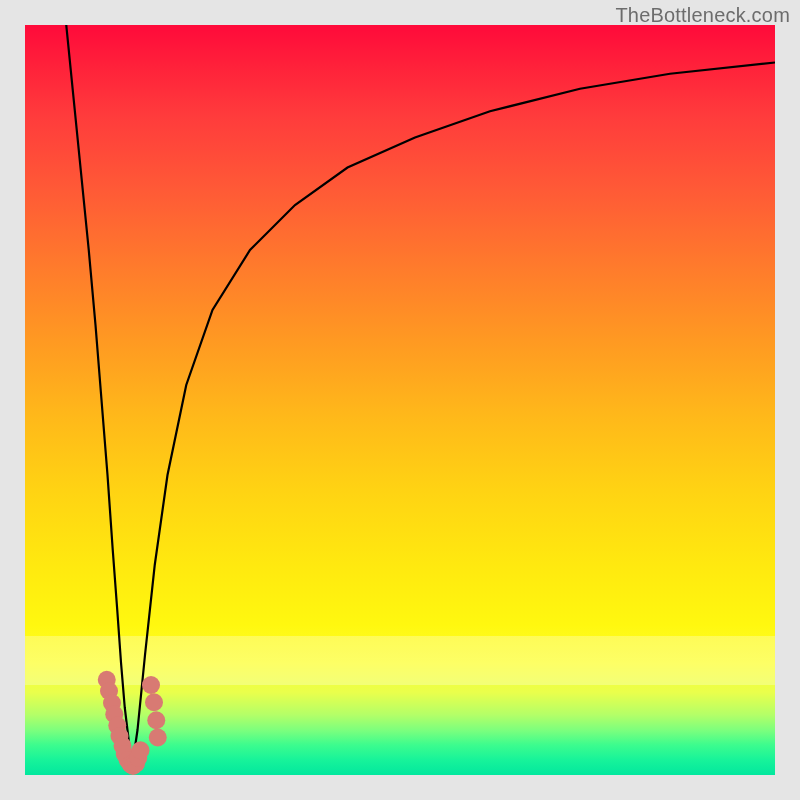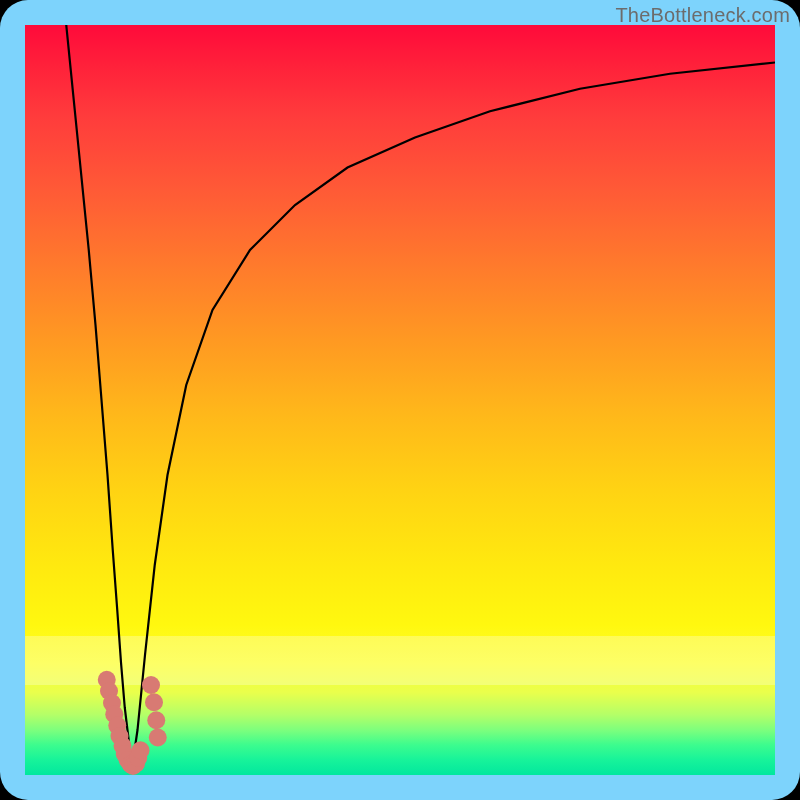--- a/index.html
+++ b/index.html
@@ -7,22 +7,21 @@
     padding: 0;
     width: 800px;
     height: 800px;
     overflow: hidden;
     background: #000;
     font-family: Arial, Helvetica, sans-serif;
   }
   .frame {
     position: absolute;
     inset: 0;
-    background: #7dd3fc;
-    border-radius: 28px;
+    background: #e5e5e5;
   }
   .plot-area {
     position: absolute;
     left: 25px;
     top: 25px;
     width: 750px;
     height: 750px;
     overflow: hidden;
   }
   .gradient-bg {

